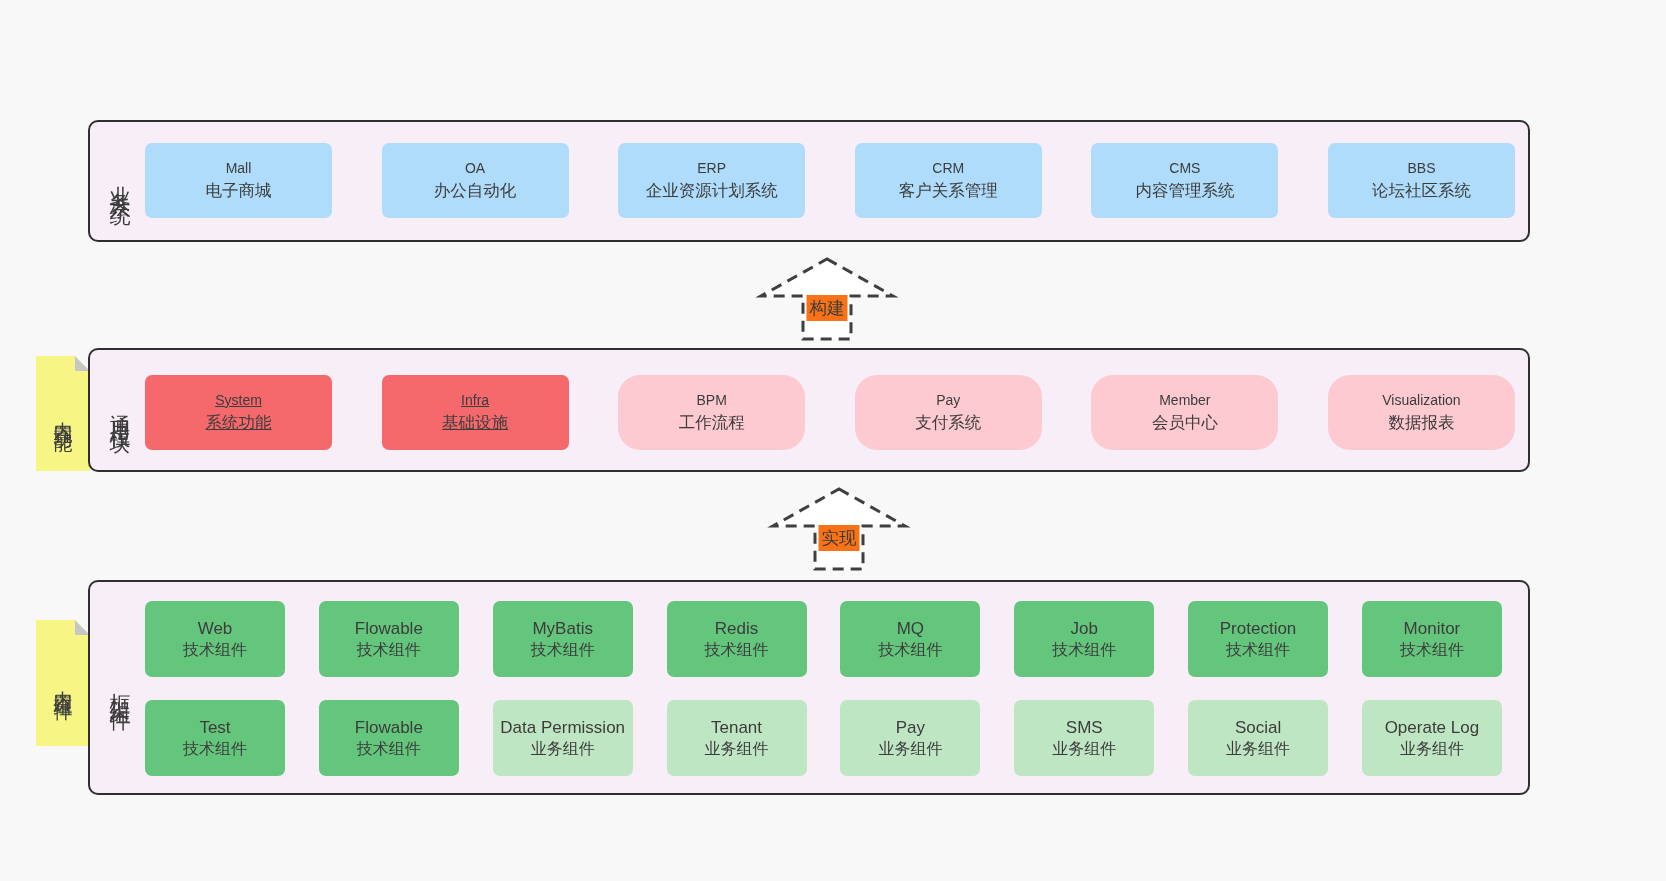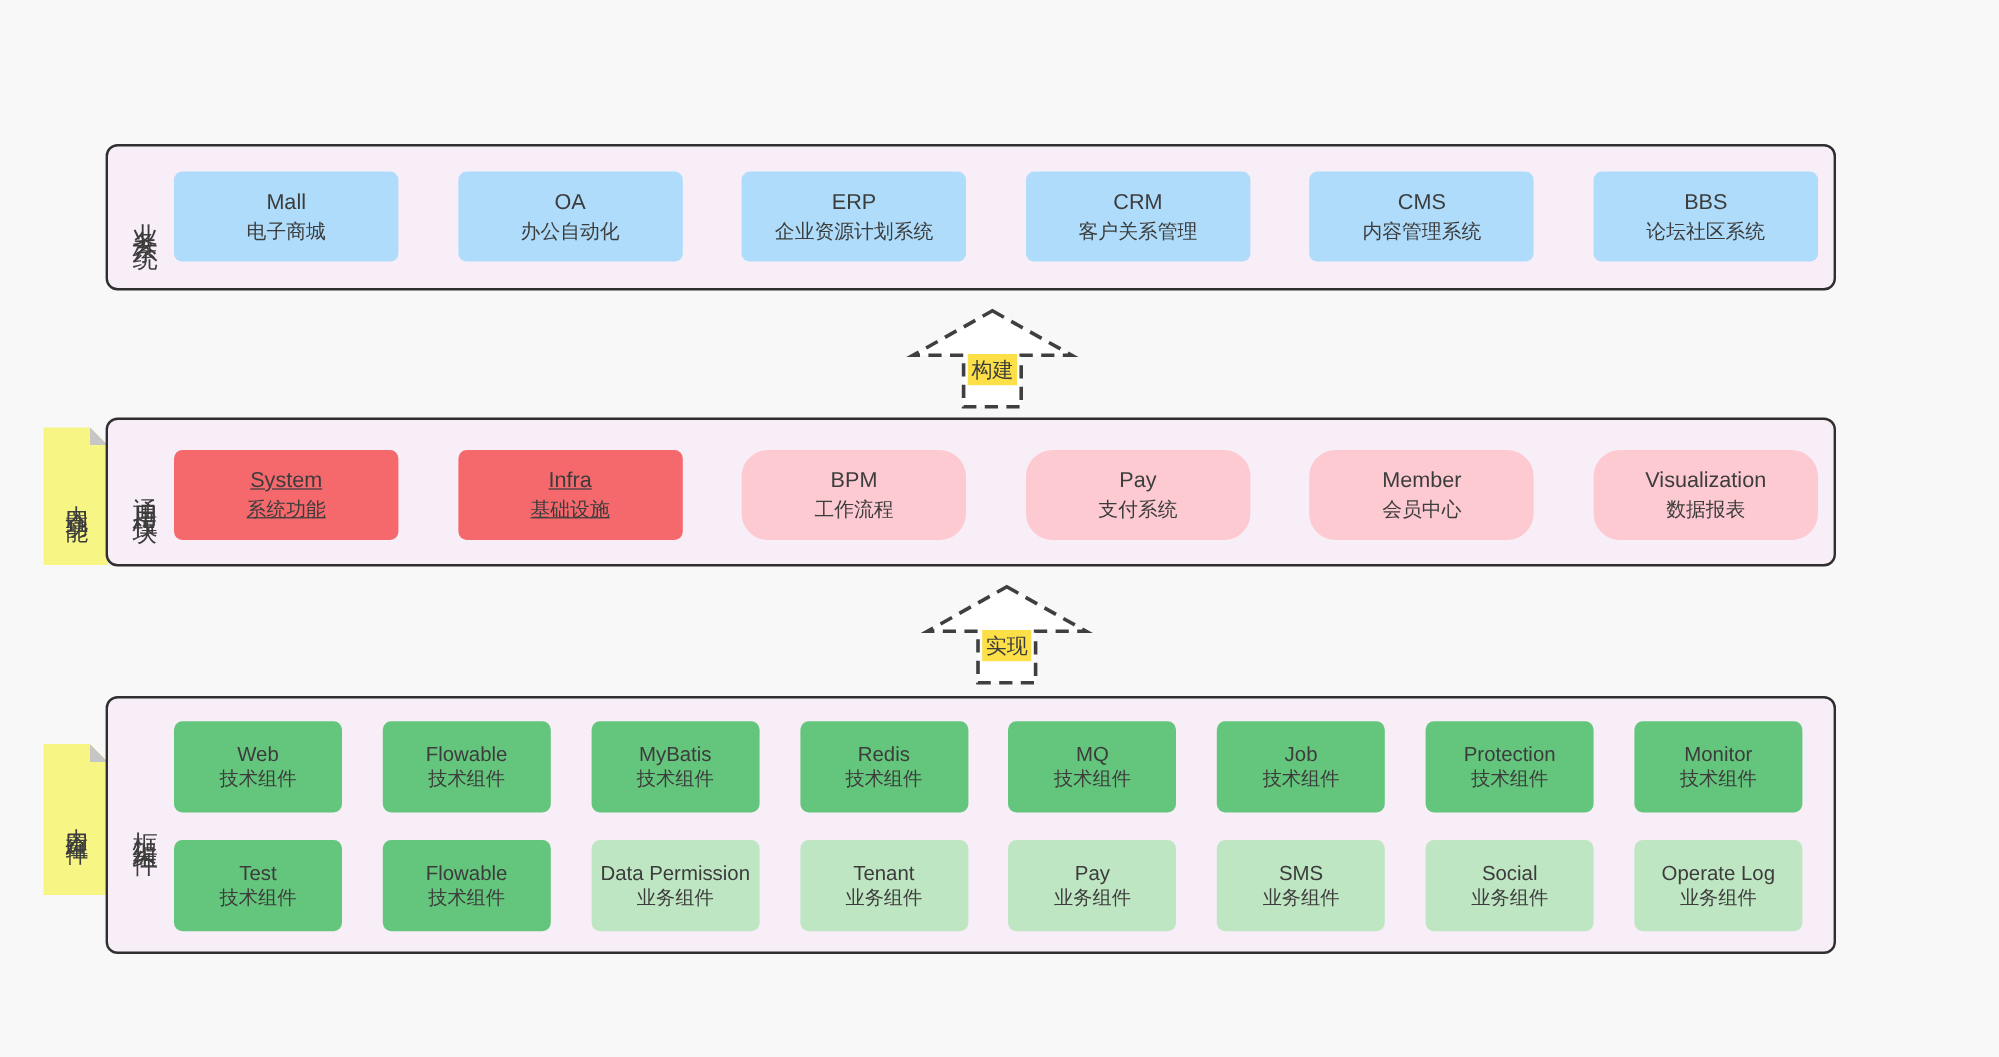--- a/index.html
+++ b/index.html
@@ -53,21 +53,21 @@
   .box {
     display: flex;
     flex-direction: column;
     align-items: center;
     justify-content: center;
     text-align: center;
     border-radius: 7px;
     width: 187px; height: 75px;
     line-height: 1.42;
   }
-  .box .t { font-size: 18px; }
+  .box .t { font-size: 14px; }
   .box .s { font-size: 16.5px; }
   .box--blue  { background: #aedcfa; }
   .box--red   { background: #f5696d; text-decoration: underline; }
   .box--pink  { background: #fdcad2; border-radius: 22px; }
   .box--green { background: #64c67c; }
   .box--lightgreen { background: #bfe6c3; }
   .box--sm { width: 140px; height: 76px; line-height: 1.28; }
   .box--sm .t { font-size: 17px; }
   .box--sm .s { font-size: 16px; }
 
@@ -77,21 +77,21 @@
     width: 136px; height: 84px;
     z-index: 1;
   }
   .arrow-build     { left: 759px; top: 257px; }
   .arrow-implement { left: 771px; top: 487px; }
   .arrow svg { position: absolute; inset: 0; overflow: visible; }
   .arrow-label {
     position: absolute;
     left: 50%; top: 38px;
     transform: translateX(-50%);
-    background: #fde047;
+    background: #f97316;
     font-size: 17.5px;
     padding: 1px 3px;
     white-space: nowrap;
     color: #3c3c3c;
   }
 
   
   .note {
     position: absolute;
     left: 36px; width: 54px;

